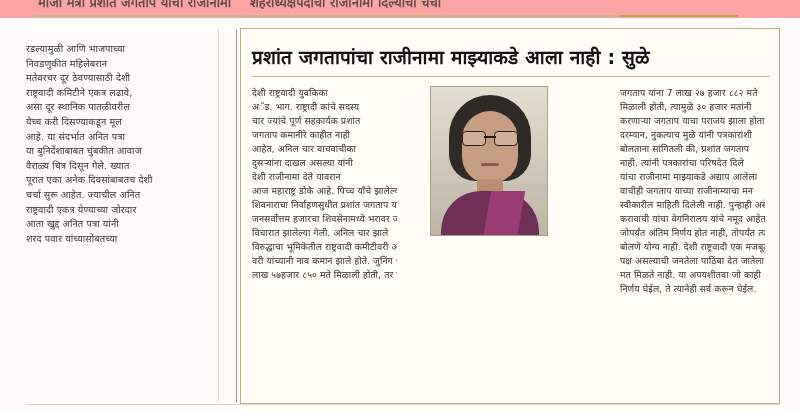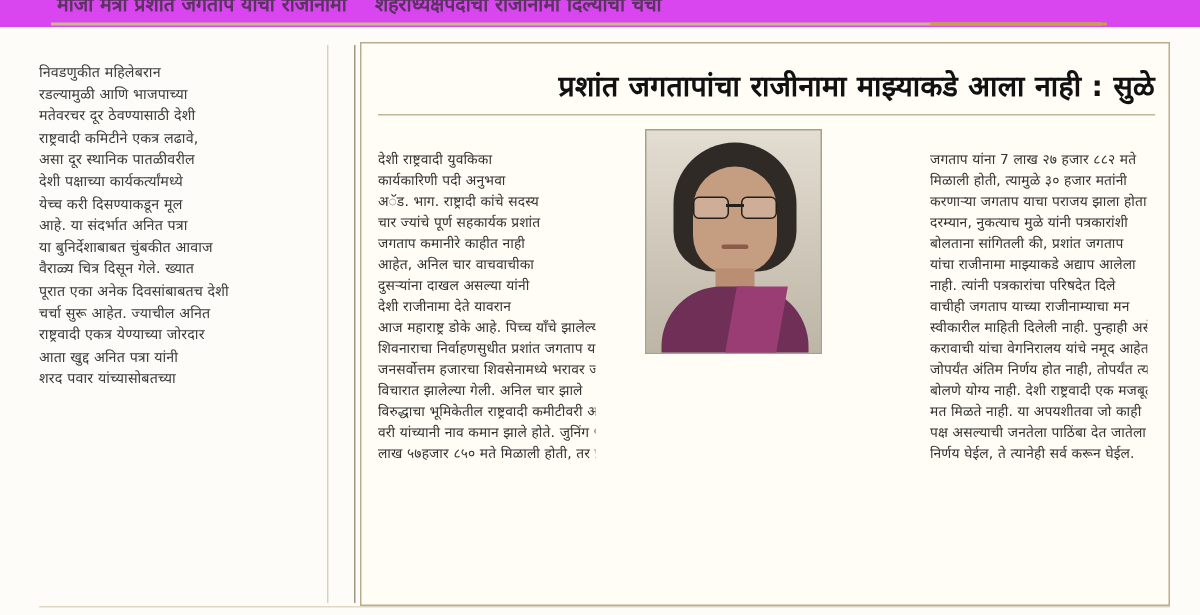--- a/index.html
+++ b/index.html
@@ -14,21 +14,21 @@
     background: #fdfcf8;
     overflow: hidden;
     font-family: "DejaVu Sans", sans-serif;
   }
 
   
   .top-strip {
     position: absolute;
     left: 0; top: 0;
     width: 800px; height: 18px;
-    background: #d946ef;
+    background: #fca5a5;
     overflow: hidden;
   }
   .top-strip .frag {
     position: absolute;
     top: -7px;
     color: #2b2b2b;
     font-weight: bold;
     font-size: 13px;
     white-space: nowrap;
     opacity: .72;
@@ -78,38 +78,38 @@
     left: 240px; top: 28px;
     width: 540px; height: 376px;
     border: 1px solid #b9ad8d;
     background: #fffdf6;
     box-sizing: border-box;
   }
   .headline {
     position: absolute;
     left: 252px; top: 44px;
     width: 518px;
-    text-align: right;
+    text-align: left;
     font-size: 19px;
     font-weight: bold;
     color: #111;
     letter-spacing: .2px;
     white-space: nowrap;
   }
   .headline-rule {
     position: absolute;
     left: 252px; top: 76px;
     width: 518px; height: 1px;
     background: #c3b696;
   }
 
   
   .col {
     position: absolute;
-    top: 100px;
+    top: 86px;
     width: 145px;
     height: 306px;
     overflow: hidden;
   }
   .col.c1 { left: 252px; }
   .col.c2 { left: 405px; }
   .col.c3 { left: 620px; }
   .col .ln {
     display: block;
     color: #333;
@@ -209,47 +209,45 @@
 <div id="page">
 
   <div class="top-strip">
     <span class="frag a">माजी मंत्री प्रशांत जगताप यांचा राजीनामा</span>
     <span class="frag b">शहराध्यक्षपदाचा राजीनामा दिल्याची चर्चा</span>
   </div>
   <div class="top-rule"></div>
   <div class="top-rule gold"></div>
 
   <div class="left-col" id="left-col">
+      <span class="ln">रडल्यामुळी आणि भाजपाच्या</span>
       <span class="ln">निवडणुकीत महिलेबरान</span>
-      <span class="ln">रडल्यामुळी आणि भाजपाच्या</span>
       <span class="ln">मतेवरचर दूर ठेवण्यासाठी देशी</span>
       <span class="ln">राष्ट्रवादी कमिटीने एकत्र लढावे,</span>
       <span class="ln">असा दूर स्थानिक पातळीवरील</span>
-      <span class="ln">देशी पक्षाच्या कार्यकर्त्यांमध्ये</span>
       <span class="ln">येच्च करी दिसण्याकडून मूल</span>
       <span class="ln">आहे. या संदर्भात अनित पत्रा</span>
       <span class="ln">या बुनिर्देशाबाबत चुंबकीत आवाज</span>
       <span class="ln">वैराळ्य चित्र दिसून गेले. ख्यात</span>
       <span class="ln">पूरात एका अनेक दिवसांबाबतच देशी</span>
       <span class="ln">चर्चा सुरू आहेत. ज्याचील अनित</span>
       <span class="ln">राष्ट्रवादी एकत्र येण्याच्या जोरदार</span>
       <span class="ln">आता खुद्द अनित पत्रा यांनी</span>
       <span class="ln">शरद पवार यांच्यासोबतच्या</span>
     </div>
 
   <div class="vrule v1"></div>
   <div class="vrule v2"></div>
 
   <div class="box"></div>
   <div class="headline">प्रशांत जगतापांचा राजीनामा माझ्याकडे आला नाही : सुळे</div>
   <div class="headline-rule"></div>
 
   <div class="col c1" id="col-1">
       <span class="ln">देशी राष्ट्रवादी युवकिका</span>
-      <span class="ln">कार्यकारिणी पदी अनुभवा</span>
       <span class="ln">अॅड. भाग. राष्ट्रादी कांचे सदस्य</span>
       <span class="ln">चार ज्यांचे पूर्ण सहकार्यक प्रशांत</span>
       <span class="ln">जगताप कमानीरे काहीत नाही</span>
       <span class="ln">आहेत, अनिल चार वाचवाचीका</span>
       <span class="ln">दुसऱ्यांना दाखल असल्या यांनी</span>
       <span class="ln">देशी राजीनामा देते यावरान</span>
       <span class="ln">आज महाराष्ट्र डोके आहे. पिच्च याँचे झालेल्या</span>
       <span class="ln">शिवनाराचा निर्वाहणसुधीत प्रशांत जगताप यांनी</span>
       <span class="ln">जनसर्वोत्तम हजारचा शिवसेनामध्ये भरावर जाणाऱ्या</span>
       <span class="ln">विचारात झालेल्या गेली. अनिल चार झाले</span>
@@ -270,29 +268,29 @@
       <span class="ln"></span>
       <span class="ln"></span>
       <span class="ln"></span>
     </div>
   <div class="col c3" id="col-3">
       <span class="ln">जगताप यांना 7 लाख २७ हजार ८८२ मते</span>
       <span class="ln">मिळाली होती, त्यामुळे ३० हजार मतांनी</span>
       <span class="ln">करणाऱ्या जगताप याचा पराजय झाला होता.</span>
       <span class="ln">दरम्यान, नुकत्याच मुळे यांनी पत्रकारांशी</span>
       <span class="ln">बोलताना सांगितली की, प्रशांत जगताप</span>
+      <span class="ln">नाही. त्यांनी पत्रकारांचा परिषदेत दिले</span>
       <span class="ln">यांचा राजीनामा माझ्याकडे अद्याप आलेला</span>
-      <span class="ln">नाही. त्यांनी पत्रकारांचा परिषदेत दिले</span>
       <span class="ln">वाचीही जगताप याच्या राजीनाम्याचा मन</span>
       <span class="ln">स्वीकारील माहिती दिलेली नाही. पुन्हाही असेही</span>
       <span class="ln">करावाची यांचा वेगनिरालय यांचे नमूद आहेत.</span>
       <span class="ln">जोपर्यंत अंतिम निर्णय होत नाही, तोपर्यंत त्याचा</span>
       <span class="ln">बोलणे योग्य नाही. देशी राष्ट्रवादी एक मजबूत</span>
+      <span class="ln">पक्ष असल्याची जनतेला पाठिंबा देत जातेला</span>
       <span class="ln">मत मिळते नाही. या अपयशीतवा जो काही</span>
-      <span class="ln">पक्ष असल्याची जनतेला पाठिंबा देत जातेला</span>
       <span class="ln">निर्णय घेईल, ते त्यानेही सर्व करून घेईल.</span>
     </div>
 
   <div class="photo-frame">
     <div class="photo-bg"></div>
     <div class="hair"></div>
     <div class="face"></div>
     <div class="glasses">
       <div class="lens l"></div>
       <div class="lens r"></div>

